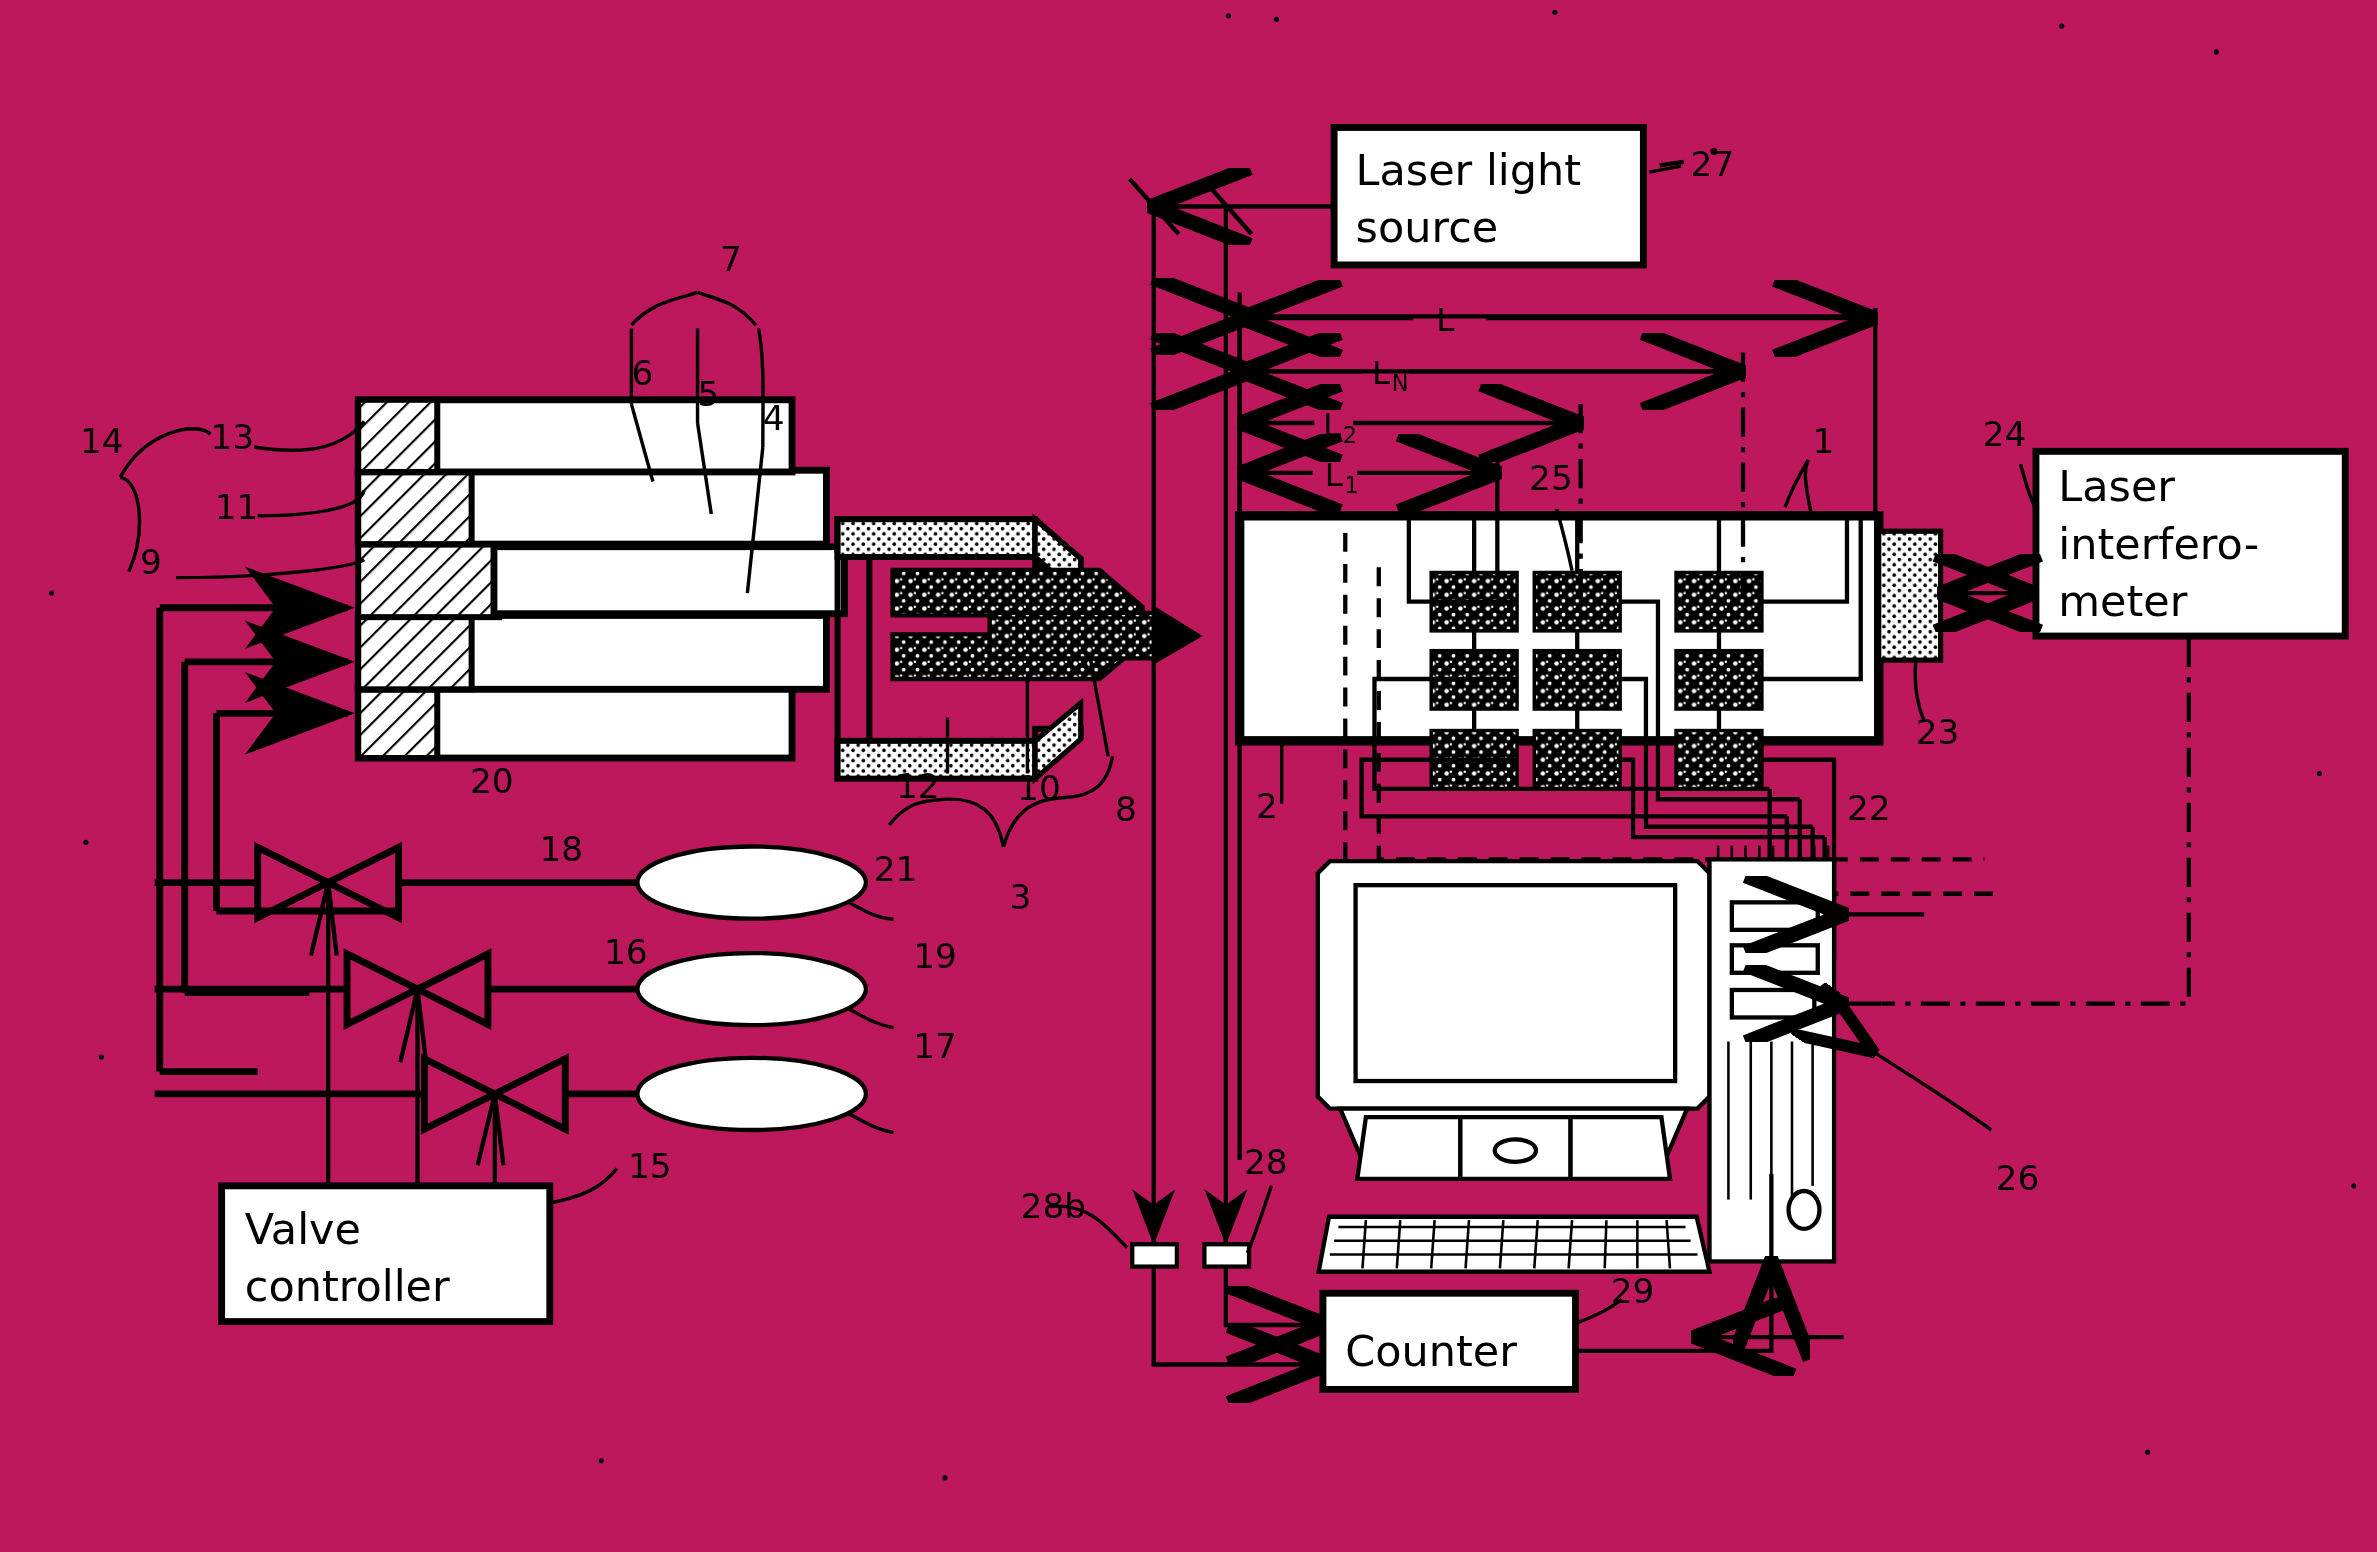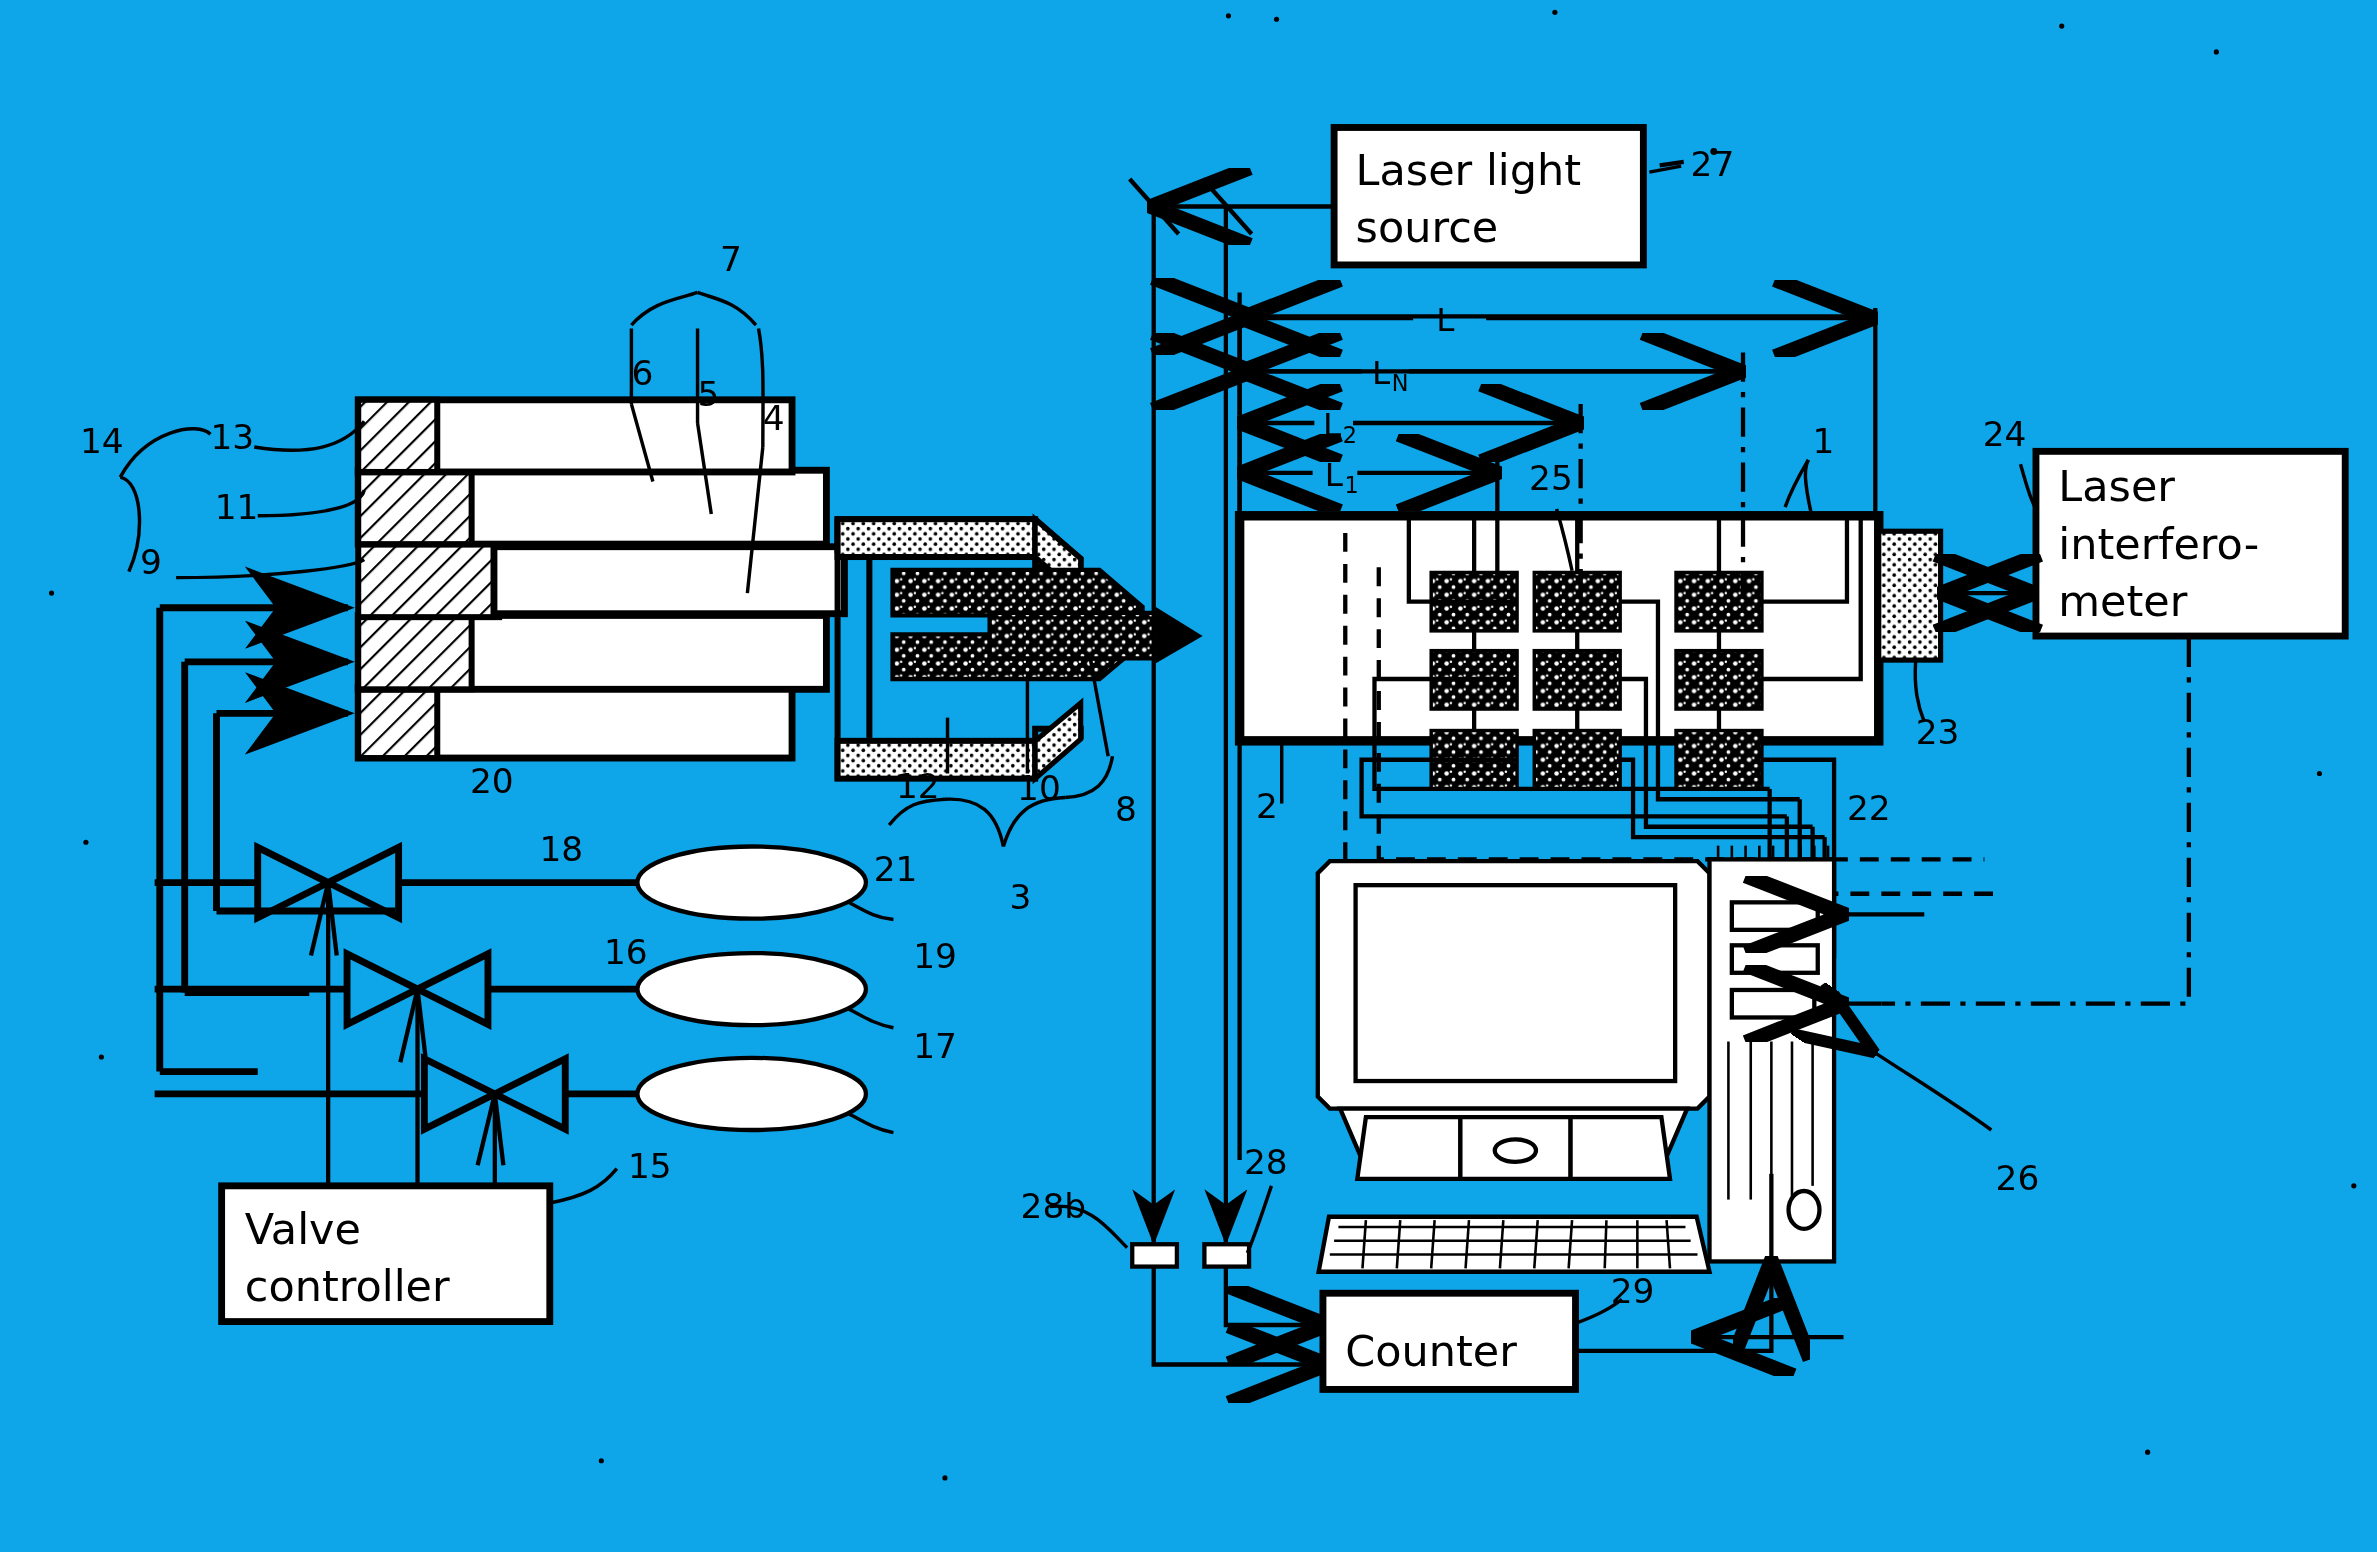--- a/index.html
+++ b/index.html
@@ -1,18 +1,18 @@
 <!DOCTYPE html>
 <html style="font-size:13.7px"><head>
 <meta charset="utf-8">
 <style>
   html,body{margin:0;padding:0;background:#fff;}
   body{width:2377px;height:1553px;position:relative;
        font-family:"DejaVu Sans","Liberation Sans",sans-serif;color:#000;}
-  #stage{position:absolute;inset:0;width:2377px;height:1553px;overflow:hidden;background:#0ea5e9;}
+  #stage{position:absolute;inset:0;width:2377px;height:1553px;overflow:hidden;background:#be185d;}
   svg#fig{position:absolute;left:0;top:0;width:2377px;height:1553px;}
   .ref{font-family:"DejaVu Sans","Liberation Sans",sans-serif;font-size:40px;fill:#000;}
   .boxtxt{font-family:"DejaVu Sans","Liberation Sans",sans-serif;font-size:50px;fill:#000;}
   .dimtxt{font-family:"DejaVu Sans","Liberation Sans",sans-serif;font-size:38px;fill:#000;}
   .dimsub{font-size:26px;}
   .ln{fill:none;stroke:#000;}
   .thin{stroke-width:3;}
   .med{stroke-width:5;}
   .thick{stroke-width:8;}
   .xthick{stroke-width:11;}

